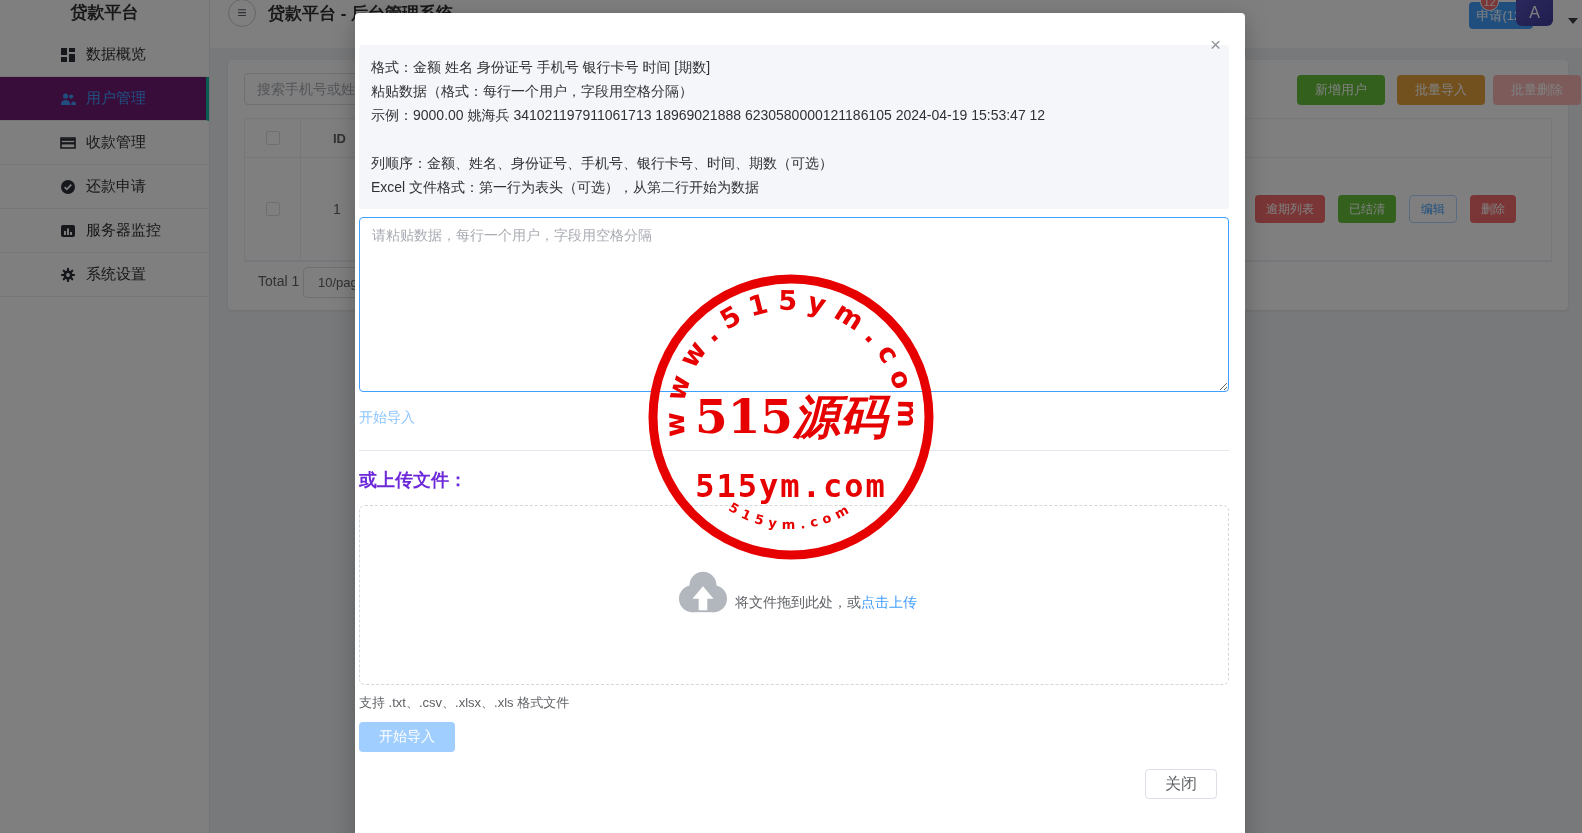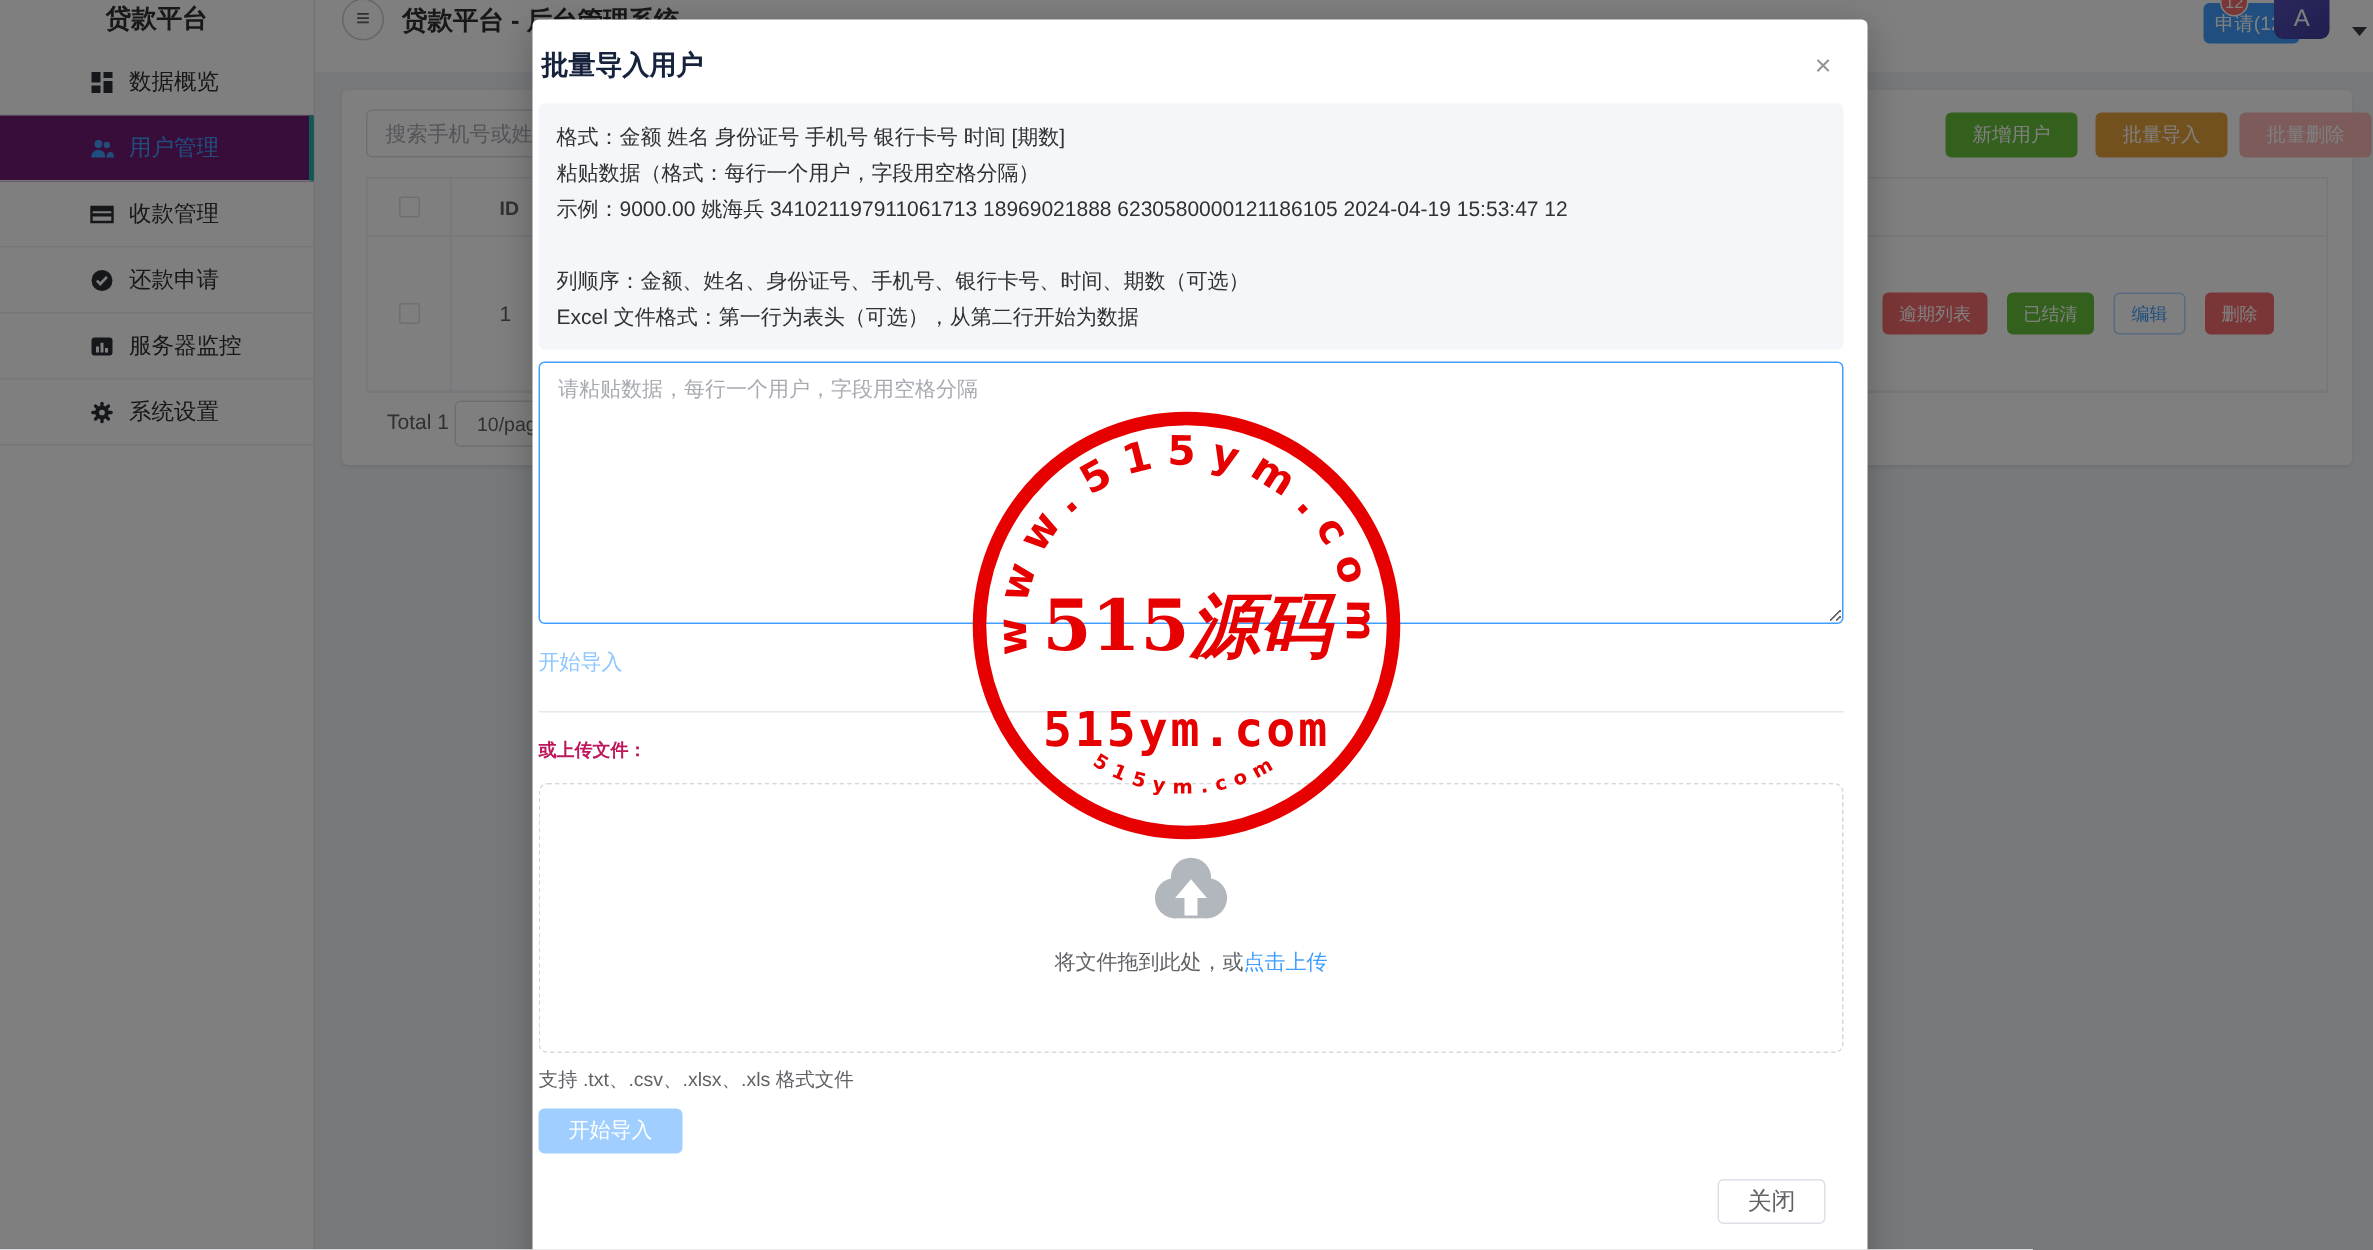--- a/index.html
+++ b/index.html
@@ -119,24 +119,24 @@
   }
   .info-box div { line-height:24px; min-height:24px; }
   .paste-area {
     margin-top:8px; width:100%; height:175px; border:1px solid #409eff; border-radius:4px;
     padding:9px 12px; font-size:14px; color:#606266; font-family:inherit; resize:both;
     outline:none; display:block;
   }
   .paste-area::placeholder { color:#a8abb2; }
   .start-link { margin-top:17px; font-size:14px; color:#8cc5ff; cursor:pointer; width:max-content; }
   .hr { margin-top:23px; border:none; border-top:1px solid #e4e7ed; }
-  .upload-label { margin-top:17px; font-size:12px; font-weight:bold; color:#be185d; }
+  .upload-label { margin-top:17px; font-size:18px; font-weight:bold; color:#6d28d9; }
   .dropzone {
     margin-top:13px; height:180px; border:1px dashed #d4d7de; border-radius:6px;
-    display:flex; flex-direction:column; align-items:center; justify-content:center;
+    display:flex; flex-direction:row; align-items:center; justify-content:center;
     cursor:pointer; background:#fff;
   }
   .cloud { width:64px; height:50px; color:#b2b6bd; margin-top:-6px; }
   .drop-text { margin-top:16px; font-size:14px; color:#606266; }
   .drop-text .lnk { color:#409eff; cursor:pointer; }
   .fmt-hint { margin-top:9px; font-size:13px; color:#606266; }
   .start-btn {
     margin-top:10px; height:30px; padding:0 20px; background:#a0cfff; color:#fff;
     border:none; border-radius:4px; font-size:14px; cursor:not-allowed; font-family:inherit;
   }
@@ -253,21 +253,20 @@
     </div>
 
     <div class="pg-total">Total 1</div>
     <div class="pg-size">10/page</div>
   </section>
 </div>
 
 <div class="overlay"></div>
 
 <div class="modal">
-  <div class="modal-title">批量导入用户</div>
   <button class="modal-close">×</button>
 
   <div class="info-box">
     <div>格式：金额 姓名 身份证号 手机号 银行卡号 时间 [期数]</div>
     <div>粘贴数据（格式：每行一个用户，字段用空格分隔）</div>
     <div>示例：9000.00 姚海兵 341021197911061713 18969021888 6230580000121186105 2024-04-19 15:53:47 12</div>
     <div></div>
     <div>列顺序：金额、姓名、身份证号、手机号、银行卡号、时间、期数（可选）</div>
     <div>Excel 文件格式：第一行为表头（可选），从第二行开始为数据</div>
   </div>

